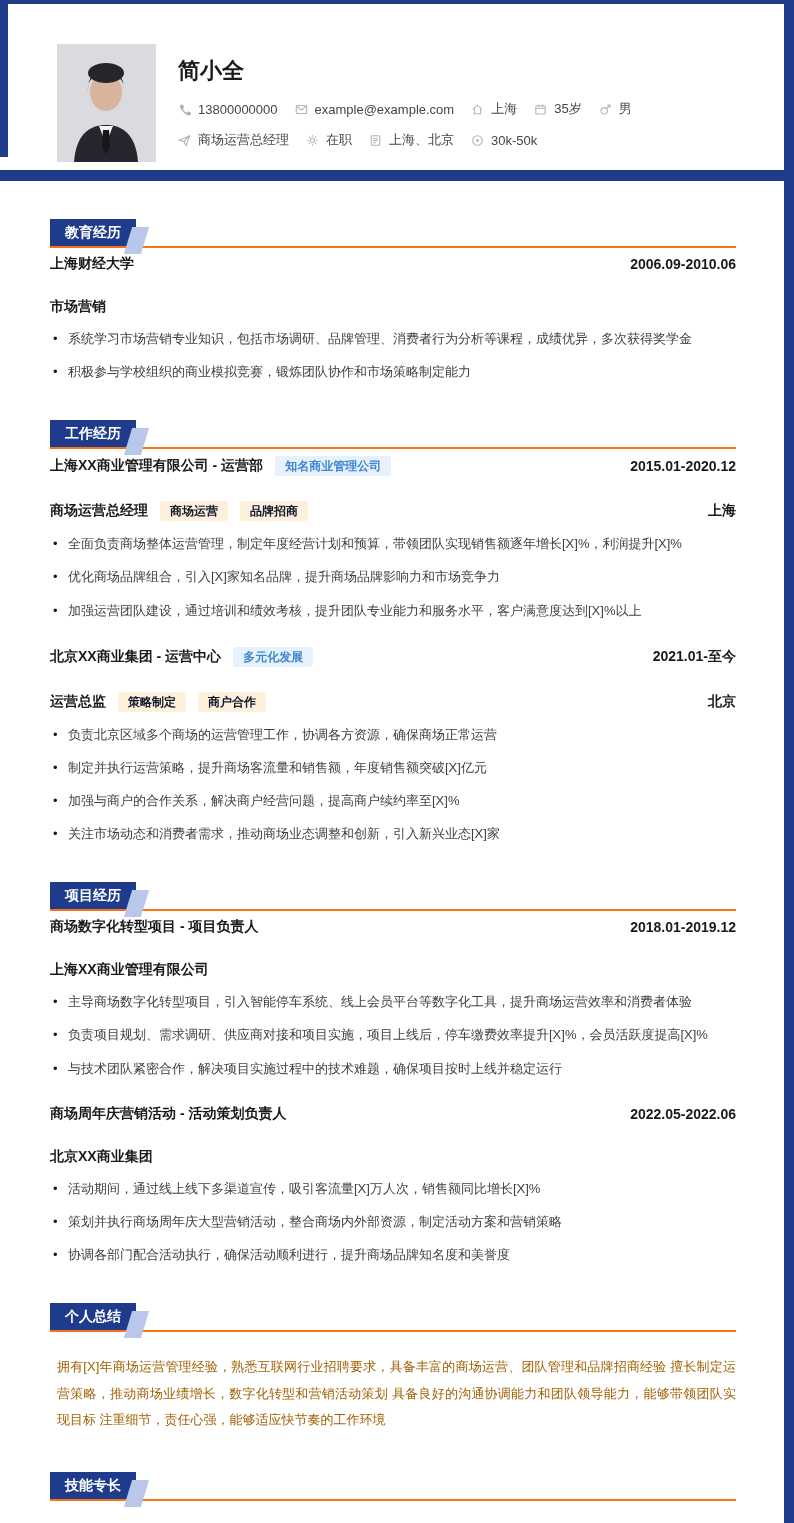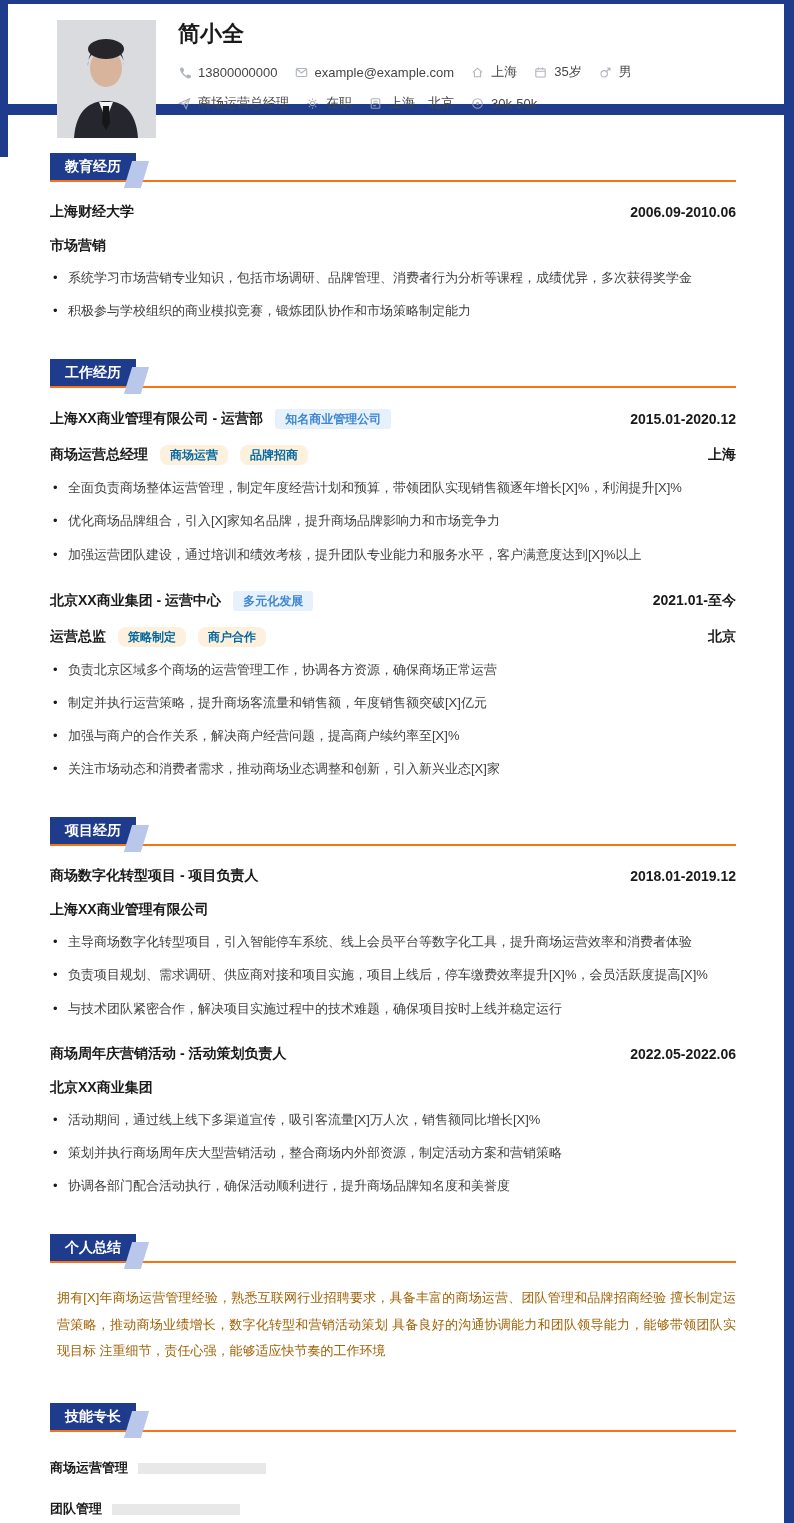--- a/index.html
+++ b/index.html
@@ -14,52 +14,52 @@
   }
   .page { position:relative; width:794px; min-height:1523px; overflow:hidden; }
 
   
   .frame-top  { position:absolute; top:0; left:0; width:100%; height:4px;  background:#1F3C8C; z-index:5; }
   .frame-left { position:absolute; top:0; left:0; width:8px;  height:157px; background:#1F3C8C; z-index:5; }
   .frame-right{ position:absolute; top:0; right:0; width:10px; height:100%; background:#1F3C8C; z-index:5; }
   .header-bar { width:100%; height:11px; background:#1F3C8C; }
 
   
-  .header { height:104px; padding:20px 20px 0 57px; display:flex; }
+  .header { height:170px; padding:20px 20px 8px 57px; display:flex;align-items:flex-end; }
   .photo  { width:99px; height:118px; flex:0 0 auto; overflow:hidden; background:#d9dbdf; }
   .photo svg { display:block; }
   .header-info { margin-left:22px; padding-top:0; }
   h1.name { margin:2px 0 17px 0; font-size:22px; line-height:1.1; color:#1a1a1a; font-weight:bold; }
   .contact-row { display:flex; align-items:center; margin-bottom:13px; white-space:nowrap; }
   .contact-item { display:inline-flex; align-items:center; margin-right:17px; color:#454545; font-size:13px; }
   .contact-item .ci { display:inline-flex; margin-right:7px; opacity:.85; }
 
   
   .content { padding:0 58px 30px 50px; }
 
   .sec-head { border-bottom:2px solid #f97316; margin-top:38px; line-height:0; }
   .badge { position:relative; display:inline-block; background:#1F3C8C; color:#fff; font-size:14px;
            font-weight:bold; line-height:1; padding:6px 15px 7px 15px; z-index:1; }
   .badge::after { content:""; position:absolute; top:8px; right:-9px; width:17px; height:100%;
                   background:#B9C7EA; transform:skewX(-17deg); z-index:-1; }
 
   .row { display:flex; justify-content:space-between; align-items:center; }
-  .title-row { margin-top:21px; }
+  .title-row { margin-top:7px; }
   .b { font-weight:bold; color:#1a1a1a; font-size:14px; }
   .left-group { display:flex; align-items:center; }
 
   .tag { font-size:12px; line-height:1; padding:4px 10px; border-radius:3px; margin-left:12px; font-weight:bold; }
   .tag.blue   { background:#E7F1FC; color:#3F87D1; }
-  .tag.orange { background:#FDF0DD; color:#0369a1;border-radius:8px; }
+  .tag.orange { background:#FDF0DD; color:#0f172a; }
 
   ul.bullets { list-style:none; margin:4px 0 0 0; padding:0; }
   ul.bullets li { position:relative; padding-left:18px; margin:13px 0; line-height:1.55; color:#3f3f3f; }
   ul.bullets li::before { content:"•"; position:absolute; left:3px; top:0; color:#1a1a1a; }
 
-  .subtitle-row { margin-top:16px; }
+  .subtitle-row { margin-top:25px; }
   .item-gap { margin-top:26px; }
 
   .summary-text { margin-top:22px; line-height:2.05; color:#a16207; text-align:justify;margin-left:7px; }
 
   
   .skills-grid { display:grid; grid-template-columns:1fr; column-gap:70px; row-gap:23px; margin-top:27px; }
   .skill { display:flex; align-items:center; }
   .skill-label { font-weight:bold; color:#1a1a1a; font-size:13px; white-space:nowrap; margin-right:10px; }
   .skill-track { width:128px; height:11px; background:#E8E8E8; }
   .skill-fill  { height:100%; background:#1F3C8C; clip-path:polygon(0 0,100% 0,calc(100% - 5px) 100%,0 100%); }

